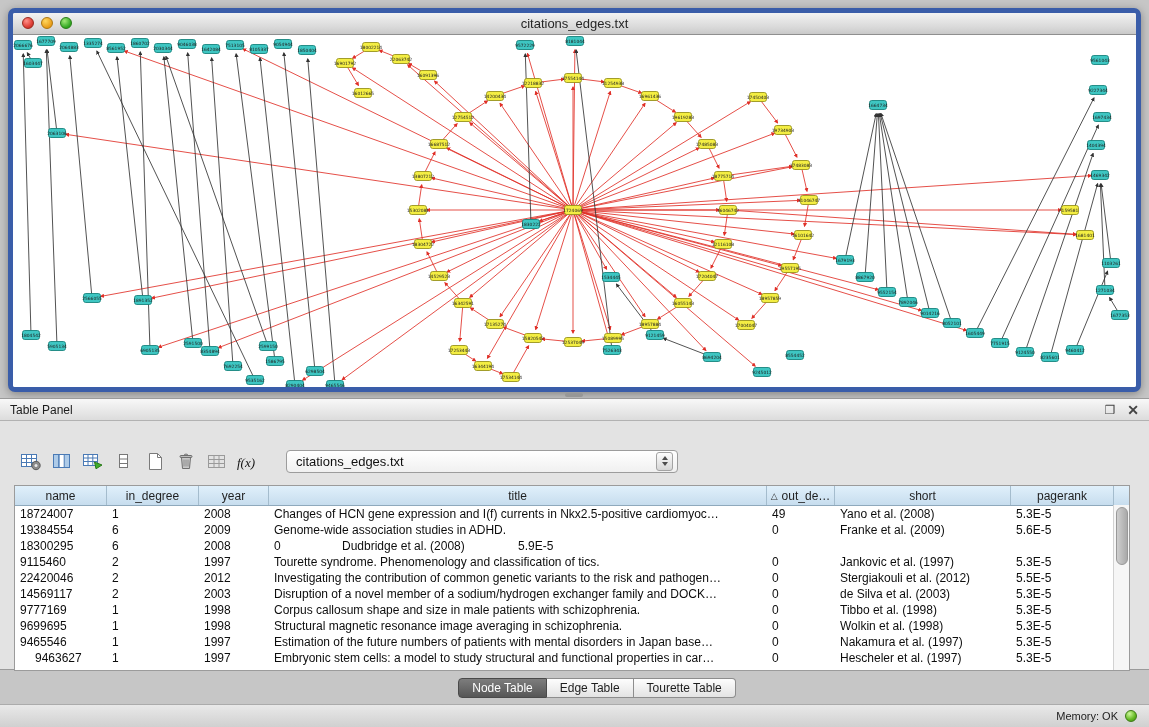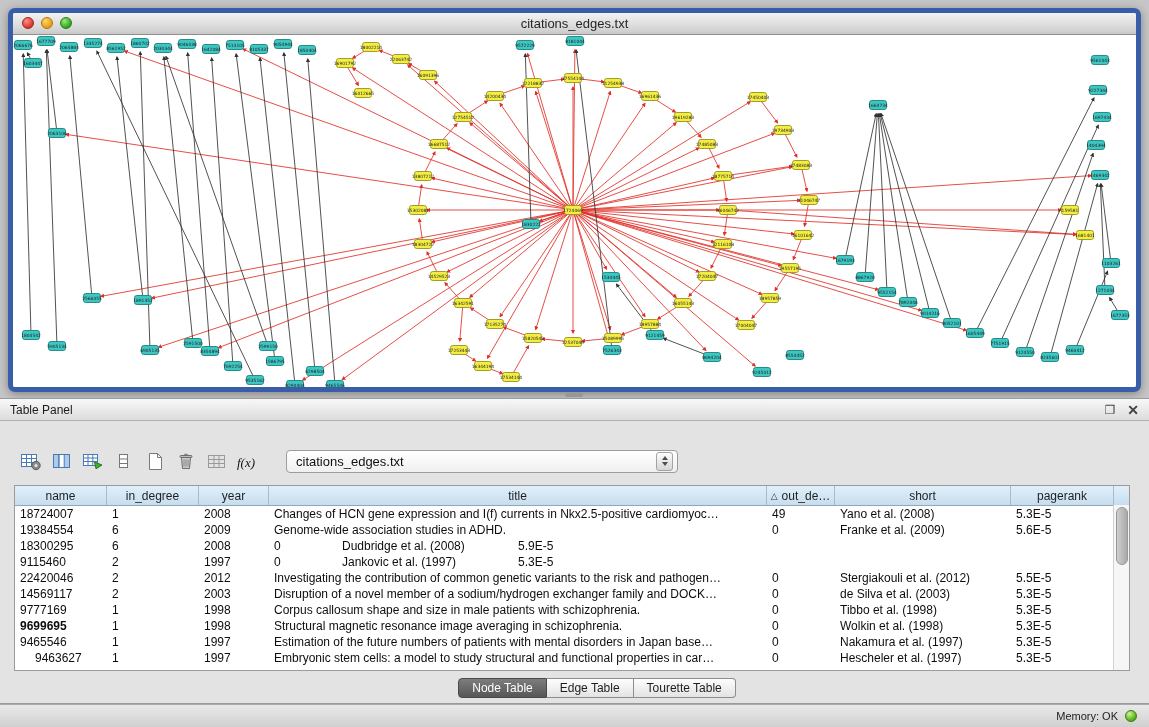--- a/index.html
+++ b/index.html
@@ -23,21 +23,21 @@
   .light{width:12px;height:12px;border-radius:50%;box-sizing:border-box;}
   .light.red{background:radial-gradient(circle at 35% 30%,#ff9088,#df4038 60%,#a8251c);border:1px solid #99281e;}
   .light.yellow{background:radial-gradient(circle at 35% 30%,#ffd75e,#e89c18 70%);border:1px solid #ad7710;}
   .light.green{background:radial-gradient(circle at 35% 30%,#a0e878,#2ea51f 70%);border:1px solid #277c16;}
   .win-title{flex:1;text-align:center;font-size:13px;color:#262626;}
   .canvas{position:relative;height:352px;background:#fff;overflow:hidden;border-radius:0 0 2px 2px;}
   .canvas svg{display:block;}
   
   .split-grip{position:absolute;left:565px;top:393px;width:18px;height:4px;border-radius:2px;background:#979797;}
   
-  .table-panel{position:absolute;left:0;top:398px;width:1149px;height:306px;
+  .table-panel{position:absolute;left:0;top:398px;width:1149px;height:272px;
     background:#e3e3e3;border-top:1px solid #9a9a9a;border-bottom:1px solid #9a9a9a;box-sizing:border-box;}
   .panel-header{height:21px;background:linear-gradient(#f8f8f8,#dcdcdc);border-bottom:1px solid #b2b2b2;
     display:flex;align-items:center;padding:0 10px;font-size:12px;color:#1c1c1c;}
   .panel-actions{margin-left:auto;display:flex;align-items:center;gap:12px;}
   .panel-actions .pbtn{cursor:default;color:#444;display:flex;align-items:center;font-size:14px;font-weight:bold;line-height:1;}
   .toolbar{margin:25px 0 0 18px;height:30px;display:flex;align-items:center;gap:9px;}
   .tbtn{width:26px;height:22px;display:flex;align-items:center;justify-content:center;}
   .combo{margin-left:16px;width:392px;height:23px;box-sizing:border-box;
     background:linear-gradient(#ffffff,#f0f0f0);border:1px solid #9c9c9c;border-radius:4px;
     display:flex;align-items:center;padding:0 4px 0 9px;font-size:13px;color:#101010;}
@@ -766,20 +766,21 @@
           <div class="td" style="width: 92px;">6</div>
           <div class="td" style="width: 70px;">2008</div>
           <div class="td" style="width: 68px;">0</div>
           <div class="td" style="width: 176px;">Dudbridge et al. (2008)</div>
           <div class="td" style="width: 103px;">5.9E-5</div>
         </div>
         <div class="tr">
           <div class="td" style="width: 92px;">9115460</div>
           <div class="td" style="width: 92px;">2</div>
           <div class="td" style="width: 70px;">1997</div>
+          <div class="td" style="width: 498px;">Tourette syndrome. Phenomenology and classification of tics.</div>
           <div class="td" style="width: 68px;">0</div>
           <div class="td" style="width: 176px;">Jankovic et al. (1997)</div>
           <div class="td" style="width: 103px;">5.3E-5</div>
         </div>
         <div class="tr">
           <div class="td" style="width: 92px;">22420046</div>
           <div class="td" style="width: 92px;">2</div>
           <div class="td" style="width: 70px;">2012</div>
           <div class="td" style="width: 498px;">Investigating the contribution of common genetic variants to the risk and pathogen…</div>
           <div class="td" style="width: 68px;">0</div>
@@ -798,21 +799,21 @@
         <div class="tr">
           <div class="td" style="width: 92px;">9777169</div>
           <div class="td" style="width: 92px;">1</div>
           <div class="td" style="width: 70px;">1998</div>
           <div class="td" style="width: 498px;">Corpus callosum shape and size in male patients with schizophrenia.</div>
           <div class="td" style="width: 68px;">0</div>
           <div class="td" style="width: 176px;">Tibbo et al. (1998)</div>
           <div class="td" style="width: 103px;">5.3E-5</div>
         </div>
         <div class="tr">
-          <div class="td" style="width: 92px; font-weight: bold;">9699695</div>
+          <div class="td" style="width: 92px;">9699695</div>
           <div class="td" style="width: 92px;">1</div>
           <div class="td" style="width: 70px;">1998</div>
           <div class="td" style="width: 498px;">Structural magnetic resonance image averaging in schizophrenia.</div>
           <div class="td" style="width: 68px;">0</div>
           <div class="td" style="width: 176px;">Wolkin et al. (1998)</div>
           <div class="td" style="width: 103px;">5.3E-5</div>
         </div>
         <div class="tr">
           <div class="td" style="width: 92px;">9465546</div>
           <div class="td" style="width: 92px;">1</div>

